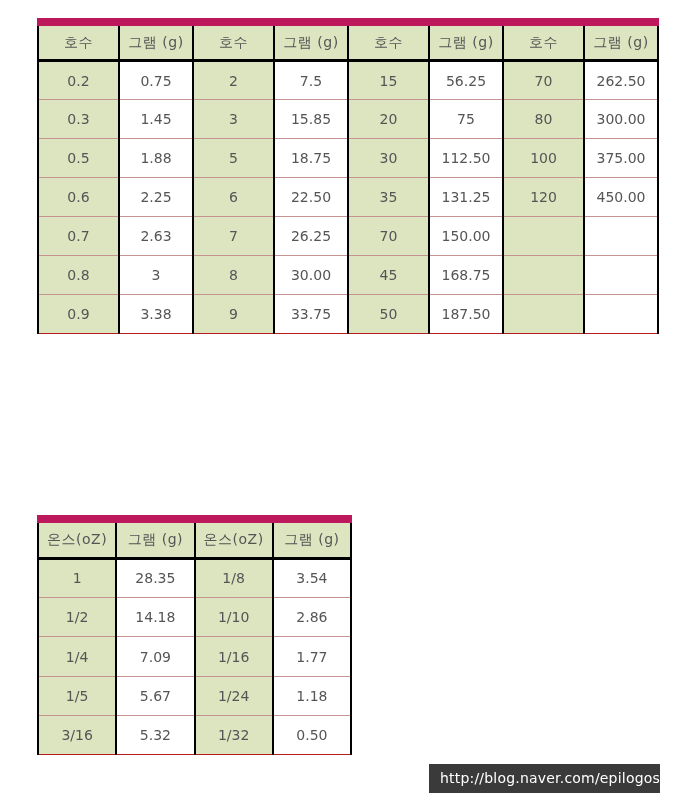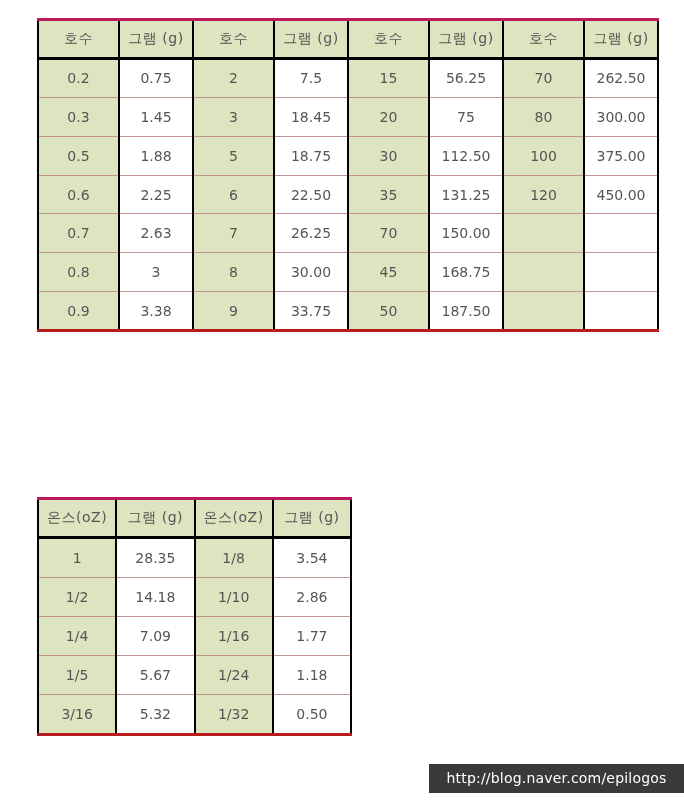--- a/index.html
+++ b/index.html
@@ -35,67 +35,67 @@
     font-weight: normal;
     color: #555555;
     border-left: 2px solid #000000;
     border-right: 2px solid #000000;
     border-top: 1px solid #c59490;
     border-bottom: 1px solid #c59490;
     white-space: nowrap;
   }
   table.grid thead th {
     background: #dce5c0;
-    border-top: 3px solid #be185d;
+    border-top: 8px solid #be185d;
     border-bottom: 3px solid #000000;
     font-size: 14.5px;
     letter-spacing: 0.5px;
     margin-left: 20px;
   }
   table.grid tbody tr:last-child td {
-    border-bottom: 3px solid #b91c1c;
+    border-bottom: 1px solid #b91c1c;
     text-align: center;
   }
   td.key, th.key { background: #dce5c0; }
   td.val, th.val { background: #ffffff; }
 
   
   #table-main {
     left: 37px;
     top: 18px;
     width: 618px;
   }
   #table-main th,
   #table-main td { height: 38.9px; font-size: 14px; }
   #table-main col.c-key { width: 81px; }
   #table-main col.c-val { width: 74px; }
 
   
   #table-oz {
     left: 37px;
-    top: 497px;
+    top: 515px;
     width: 313px;
   }
   #table-oz th,
   #table-oz td { height: 39.3px; font-size: 14px; }
   #table-oz col.c-oz { width: 78.25px; }
   #table-oz thead th { font-size: 14px; }
 
   
   #watermark {
     position: absolute;
     left: 429px;
     top: 764px;
-    width: 255px;
+    width: 231px;
     height: 29px;
     background: #3a3a3a;
     color: #ffffff;
     font-size: 14px;
     line-height: 29px;
-    text-align: center;
+    text-align: right;
     letter-spacing: 0.2px;
   }
 </style>
 </head>
 <body>
 
 <div id="page">
 
   <table class="grid" id="table-main">
     <colgroup>
@@ -128,21 +128,21 @@
           <td class="val">7.5</td>
           <td class="key">15</td>
           <td class="val">56.25</td>
           <td class="key">70</td>
           <td class="val">262.50</td>
         </tr>
         <tr>
           <td class="key">0.3</td>
           <td class="val">1.45</td>
           <td class="key">3</td>
-          <td class="val">18.45</td>
+          <td class="val">15.85</td>
           <td class="key">20</td>
           <td class="val">75</td>
           <td class="key">80</td>
           <td class="val">300.00</td>
         </tr>
         <tr>
           <td class="key">0.5</td>
           <td class="val">1.88</td>
           <td class="key">5</td>
           <td class="val">18.75</td>

